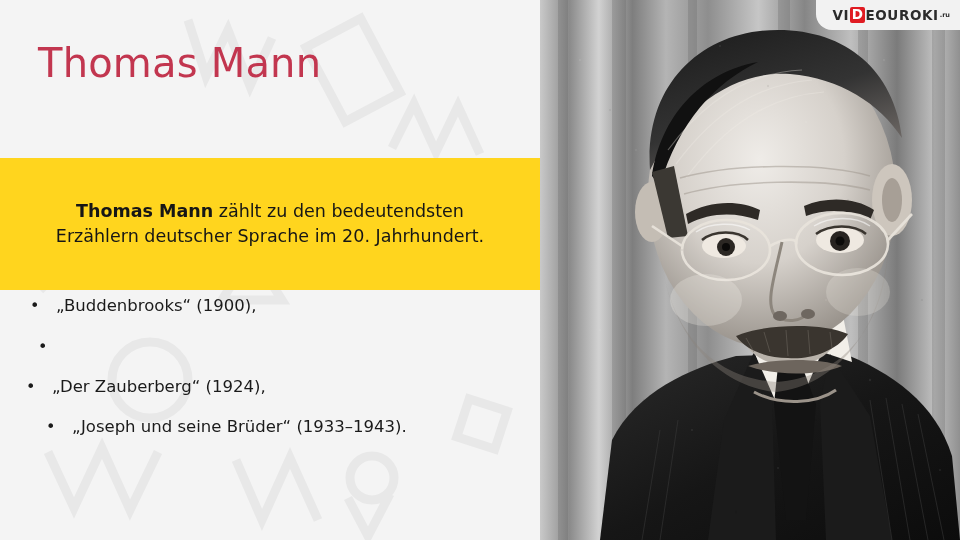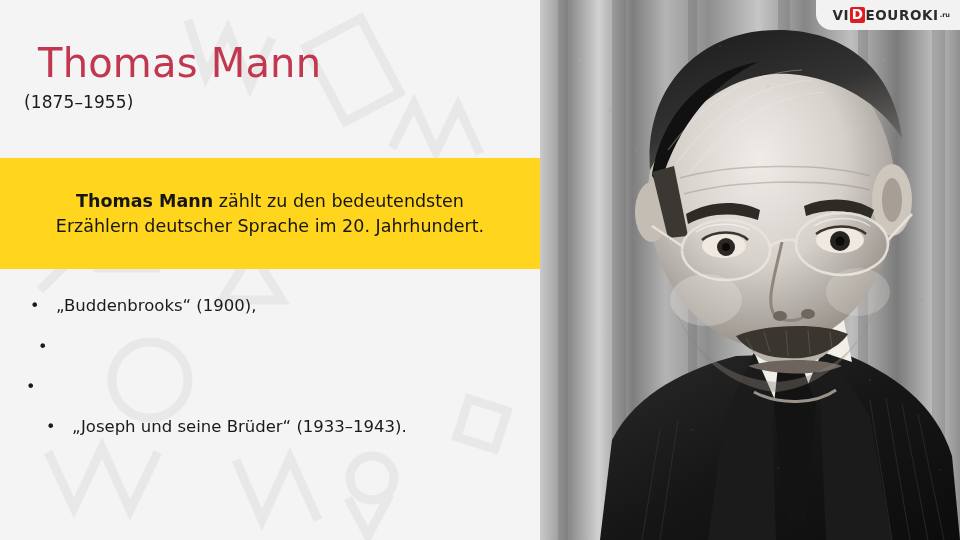--- a/index.html
+++ b/index.html
@@ -47,21 +47,21 @@
     font-size:17px;
     color:#1C1C1C;
     letter-spacing:0.1px;
     white-space:nowrap;
   }
 
   
   #callout {
     position:absolute;
     left:0; top:158px;
-    width:540px; height:111px;
+    width:540px; height:132px;
     background:#FFD51E;
     display:flex;
     align-items:center;
     justify-content:center;
     z-index:3;
   }
   #callout-text {
     width:430px;
     text-align:center;
     font-size:17.5px;
@@ -178,32 +178,32 @@
 
         <rect x="462" y="404" width="40" height="40" transform="rotate(18 482 424)"></rect>
       </g>
     </svg>
   </div>
 
   <div id="left-col">
 
     <div id="page-title">Thomas Mann</div>
 
-    <div id="life-dates">(1875–1955)</div>
 
     <div id="works-list">
       <div class="work-item i0">
         <span class="work-bullet">•</span>
         <span>„Buddenbrooks“ (1900),</span>
       </div>
       <div class="work-item i1">
         <span class="work-bullet">•</span>
       </div>
       <div class="work-item i2">
         <span class="work-bullet">•</span>
+        <span>„Der Zauberberg“ (1924),</span>
       </div>
       <div class="work-item i3">
         <span class="work-bullet">•</span>
         <span> „Joseph und seine Brüder“ (1933–1943).</span>
       </div>
     </div>
   </div>
 
   <div id="callout">
     <div id="callout-text">

